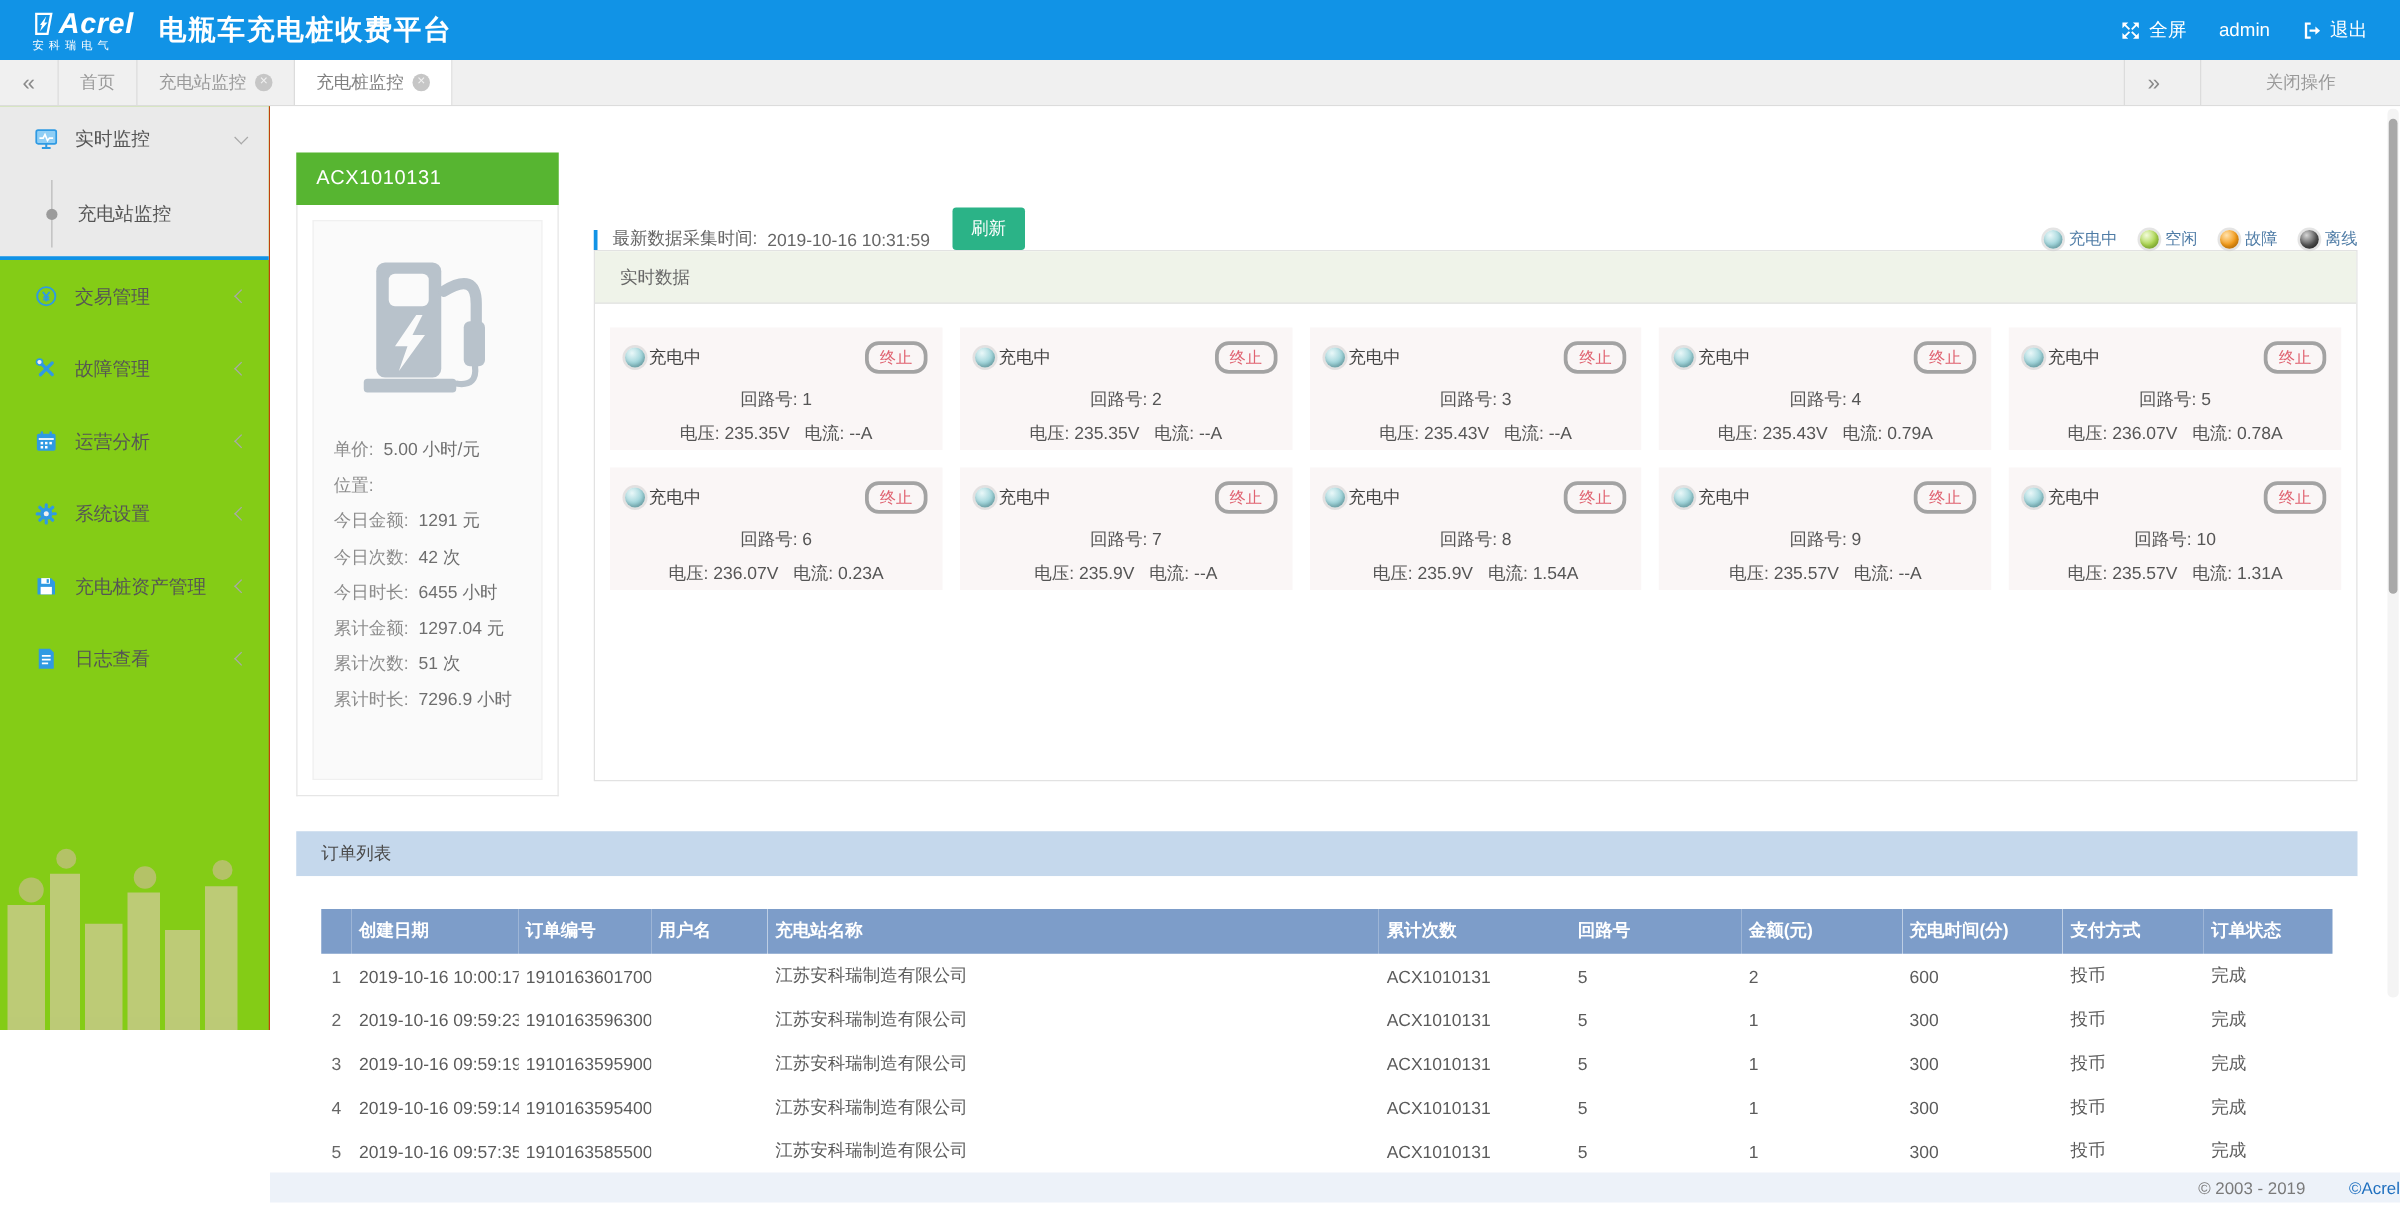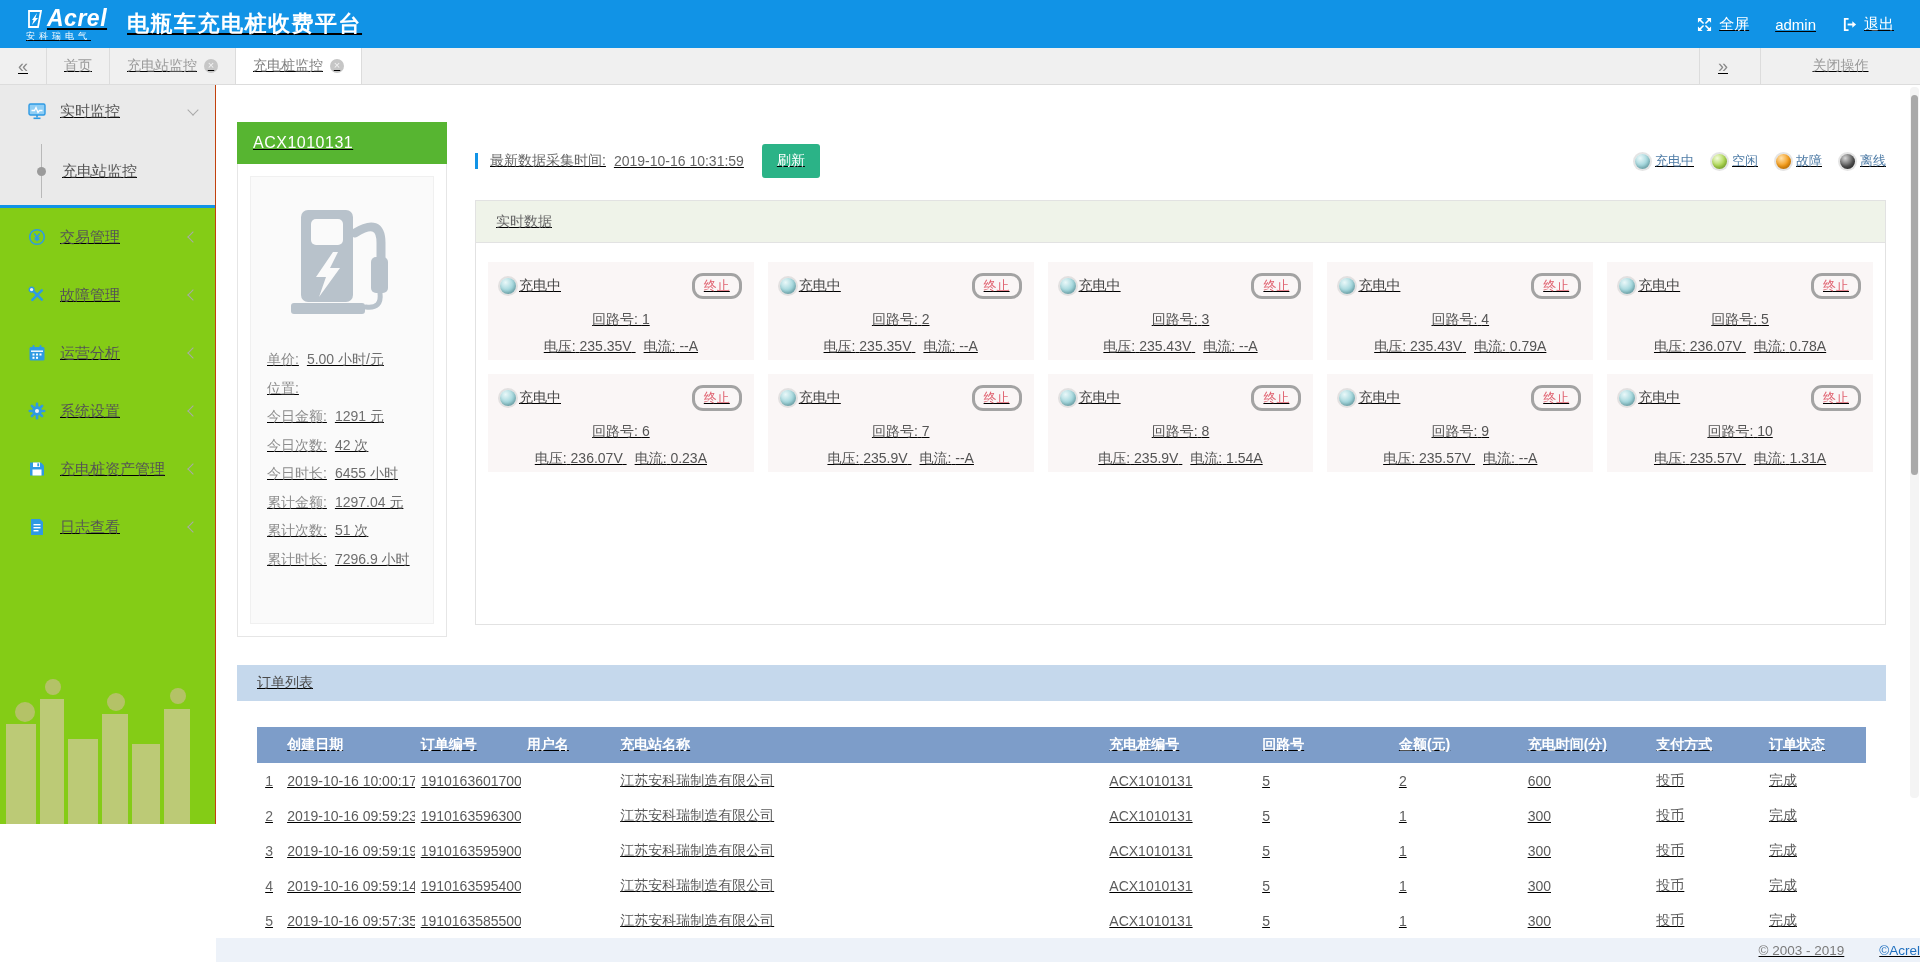--- a/index.html
+++ b/index.html
@@ -1,18 +1,18 @@
 <!DOCTYPE html>
 <html><head>
 <meta charset="utf-8">
 <style>
   * { margin:0; padding:0; box-sizing:border-box; }
   html,body { width:1920px; height:969px; overflow:hidden; background:#fff;
     font-family:"Liberation Sans","DejaVu Sans",sans-serif; }
-  .app { width:1920px; height:824px; display:flex; flex-direction:column;text-decoration:underline; }
+  .app { width:1920px; height:824px; display:flex; flex-direction:column; }
 
   
   .topbar { height:48px; background:#1193e6; color:#fff; display:flex; align-items:center; padding:0 26px; flex:none; }
   .logo { display:flex; flex-direction:column; line-height:1; }
   .logo-row { display:flex; align-items:center; gap:4px; }
   .logo-text { font-size:23px; font-style:italic; font-weight:bold; letter-spacing:.5px; }
   .logo-sub { font-size:9px; letter-spacing:4px; margin-top:2px; }
   .app-title { font-size:22px; font-weight:bold; margin-left:20px; letter-spacing:1.5px; }
   .topbar-right { margin-left:auto; display:flex; align-items:center; gap:26px; font-size:15px; }
   .top-link { display:flex; align-items:center; gap:7px; cursor:pointer; }
@@ -50,21 +50,21 @@
   .device-panel { width:210px; flex:none; }
   .device-header { height:42px; background:#57b531; color:#fff; font-size:16px; display:flex; align-items:center; padding-left:16px; letter-spacing:.5px; }
   .device-body { height:473px; border:1px solid #e6e6e6; border-top:none; background:#fff; padding:12px; }
   .device-card { height:100%; background:#fafafa; border:1px solid #f0f0f0; padding:6px 16px; display:flex; flex-direction:column; }
   .pile-icon { margin:22px auto 6px; }
   .stats { margin-top:16px; }
   .stat-row { font-size:14px; color:#8c8c8c; line-height:28.5px; display:flex; gap:8px; white-space:nowrap; }
   .stat-value { color:#6e6e6e; }
 
   .rt-panel { flex:1; min-width:0; }
-  .rt-toprow { height:78px; display:flex; align-items:center; }
+  .rt-toprow { height:78px; display:flex; align-items:flex-end; }
   .accent { width:3px; height:16px; background:#1193e6; margin-right:12px; }
   .collect-label,.collect-value { font-size:14px; color:#666; }
   .collect-value { margin-left:8px; }
   .refresh-btn { margin-left:18px; background:#2bb387; color:#fff; border:none; border-radius:3px; font-size:14px; padding:8px 15px; cursor:pointer; }
   .legend { margin-left:auto; display:flex; gap:18px; align-items:center; font-size:13px; color:#4f7ca6; }
   .legend-item { display:flex; align-items:center; gap:5px; }
   .bead { width:15px; height:15px; border-radius:50%; flex:none;
     box-shadow: inset -1px -2px 3px rgba(0,0,0,.18), 0 0 0 2px rgba(205,205,205,.55); }
   .bead-charging { background:radial-gradient(circle at 35% 28%, #eaf8f9 0%, #9ed4da 55%, #6fb3bc 100%); }
   .bead-idle     { background:radial-gradient(circle at 35% 28%, #f3fbdc 0%, #abd64f 55%, #84ba2e 100%); }
@@ -566,21 +566,21 @@
                 <col style="width:7%">
                 <col style="width:6.4%">
             </colgroup>
             <thead>
                 <tr id="orders-head">
                   <th class="idx"></th>
                   <th>创建日期</th>
                   <th>订单编号</th>
                   <th>用户名</th>
                   <th>充电站名称</th>
-                  <th>充电桩编号</th>
+                  <th>累计次数</th>
                   <th>回路号</th>
                   <th>金额(元)</th>
                   <th>充电时间(分)</th>
                   <th>支付方式</th>
                   <th>订单状态</th>
                 </tr>
               </thead>
             <tbody id="orders-rows">
                 <tr>
                   <td class="idx">1</td>

